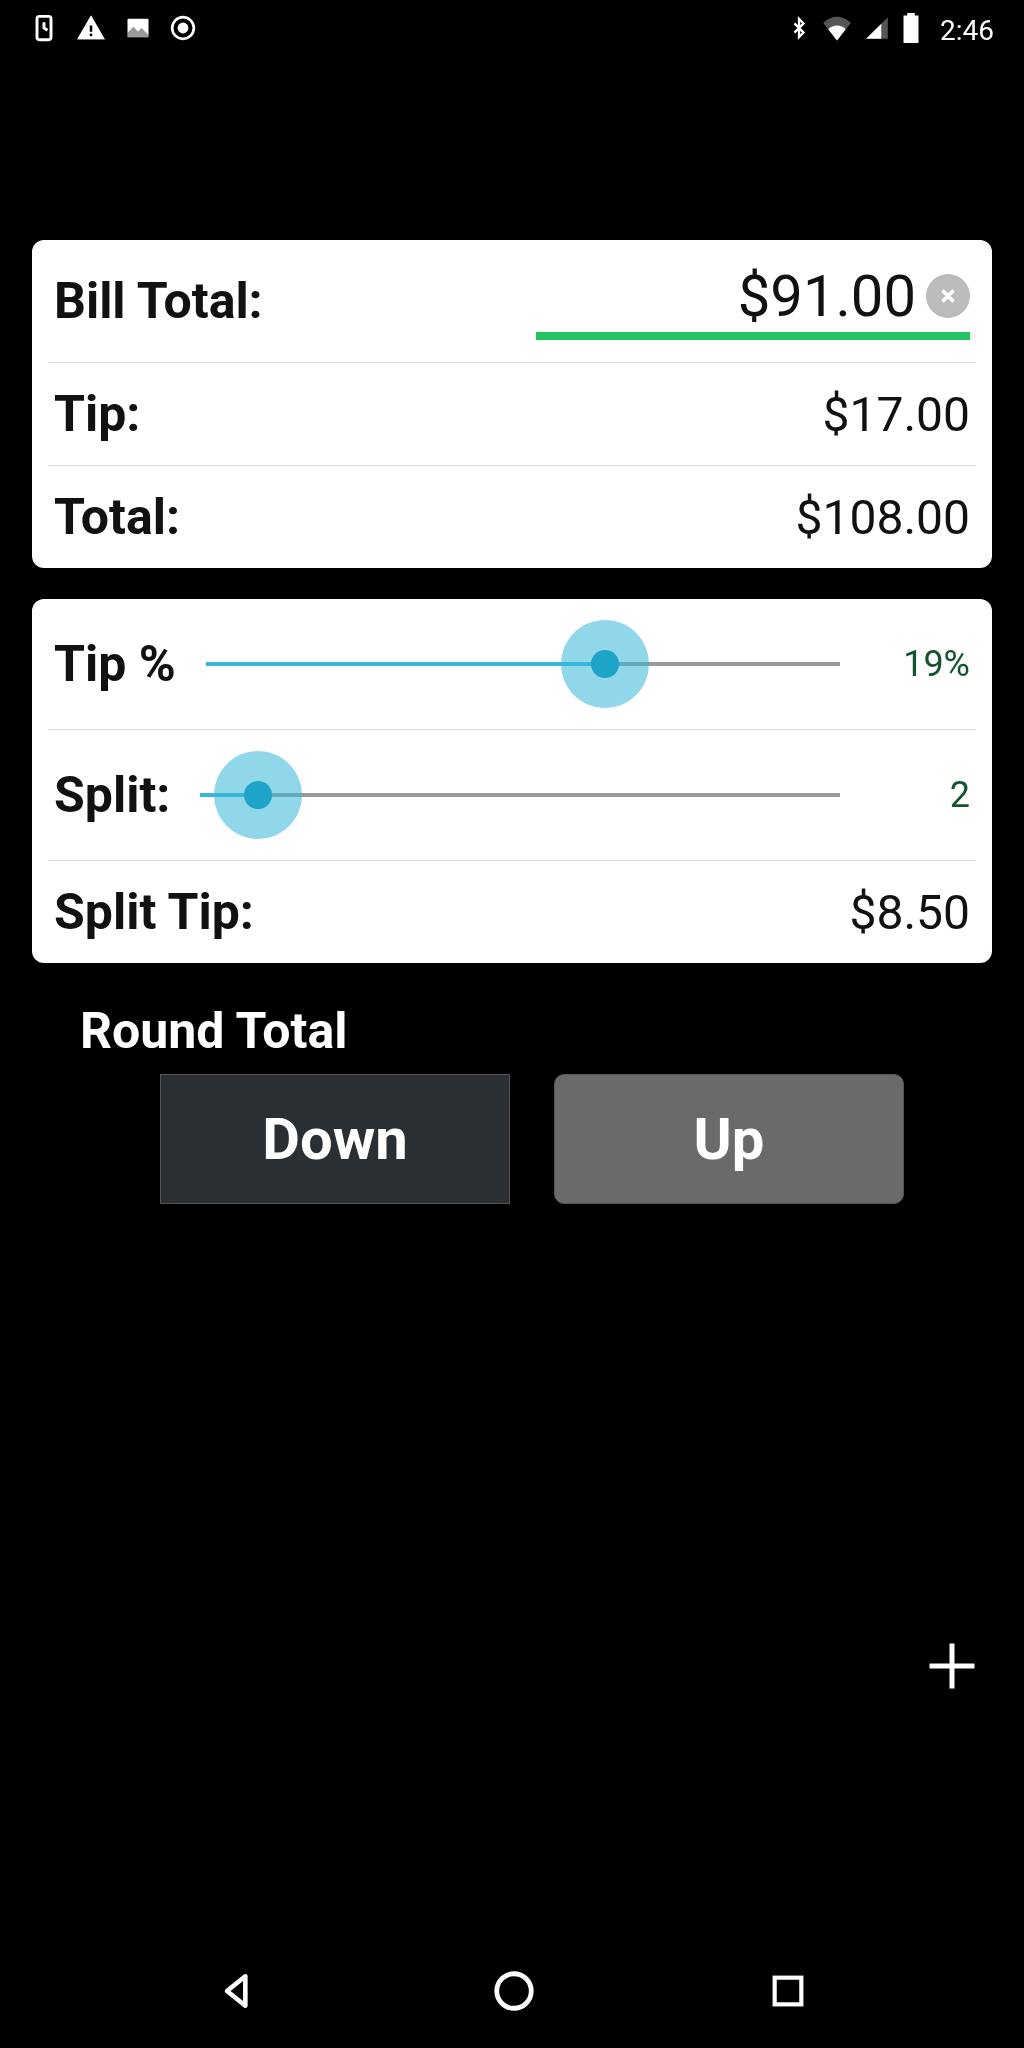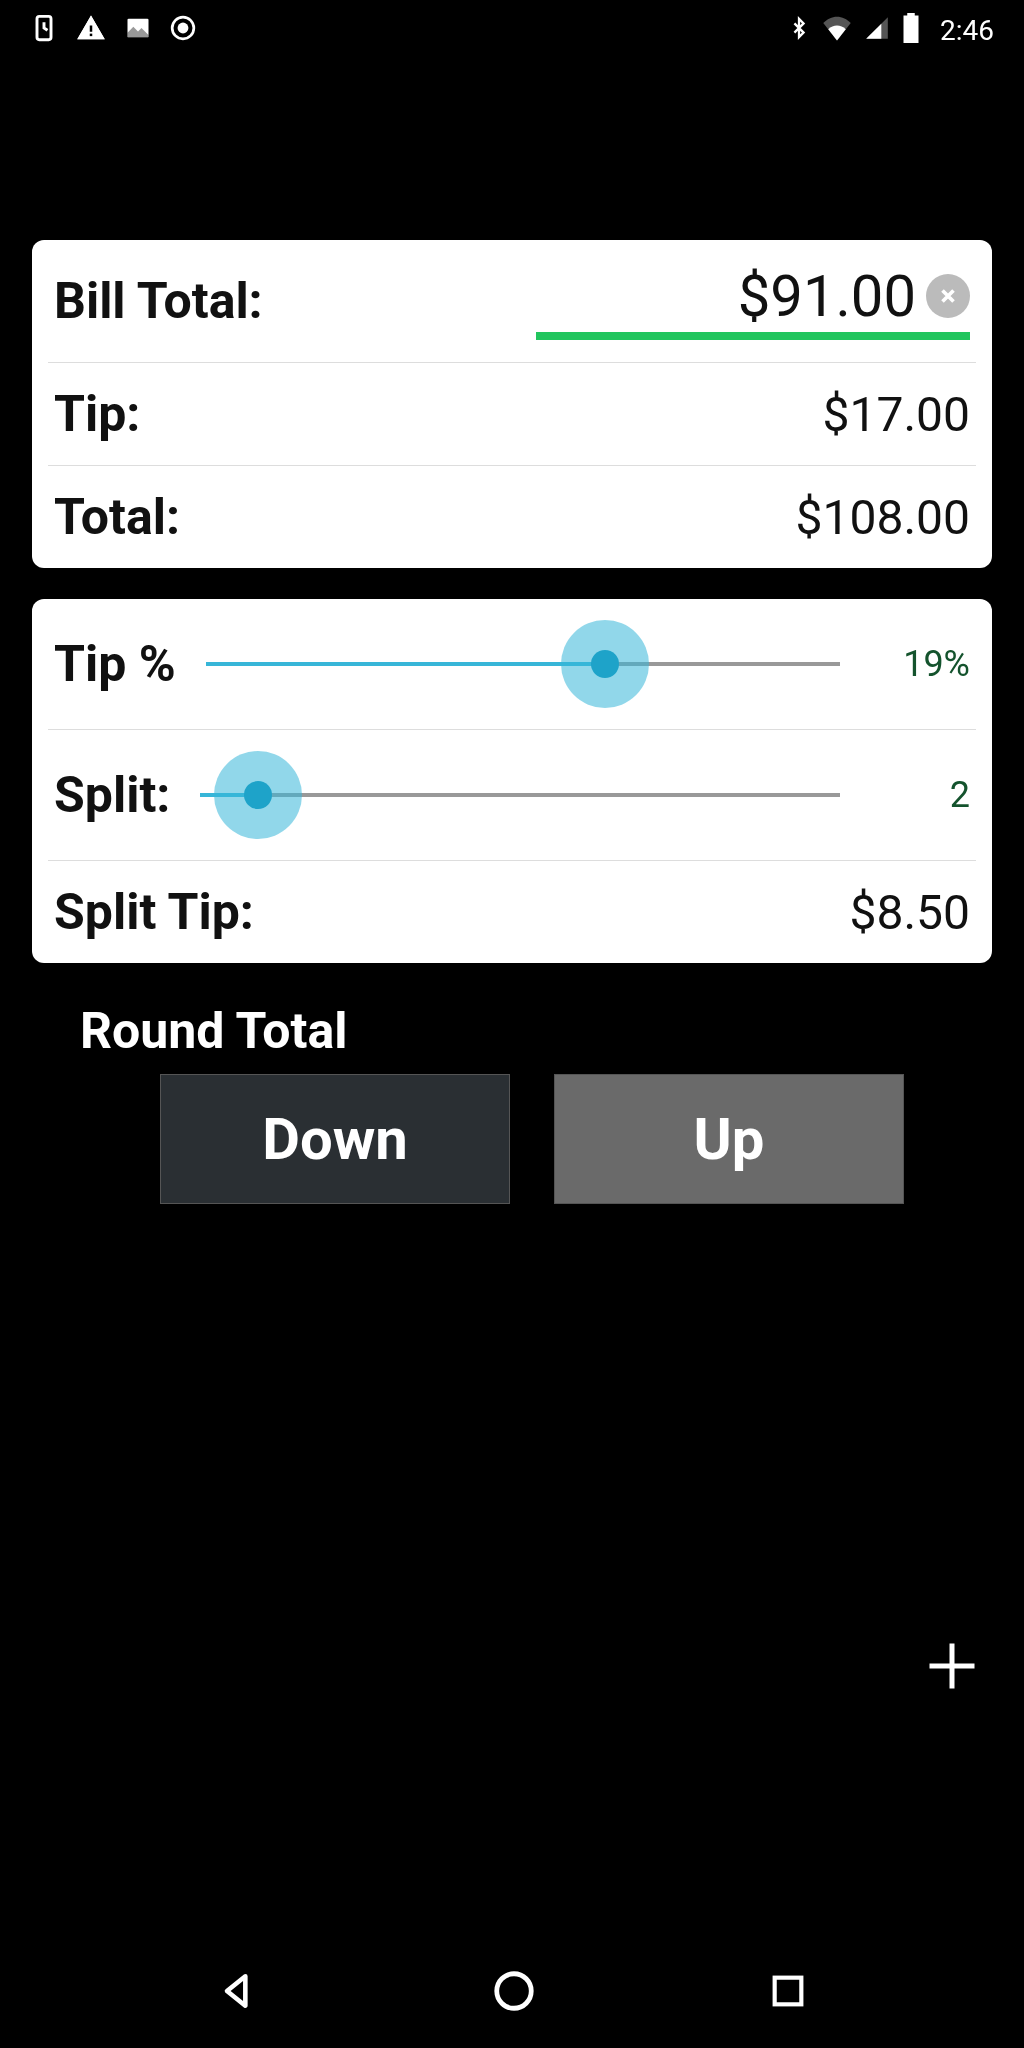--- a/index.html
+++ b/index.html
@@ -109,21 +109,21 @@
   height: 130px;
   border: 1px solid #555;
   display: flex;
   align-items: center;
   justify-content: center;
   font-size: 58px;
   font-weight: 700;
   color: #fff;
 }
 .btn-down { background: #2a2f33; }
-.btn-up { background: #6a6a6a; }
+.btn-up { background: #6a6a6a; border-radius: 10px; }
 .fab {
   position: absolute;
   right: 42px;
   bottom: 340px;
   color: #fff;
   font-size: 76px;
   font-weight: 300;
   line-height: 1;
 }
 .nav-bar {

